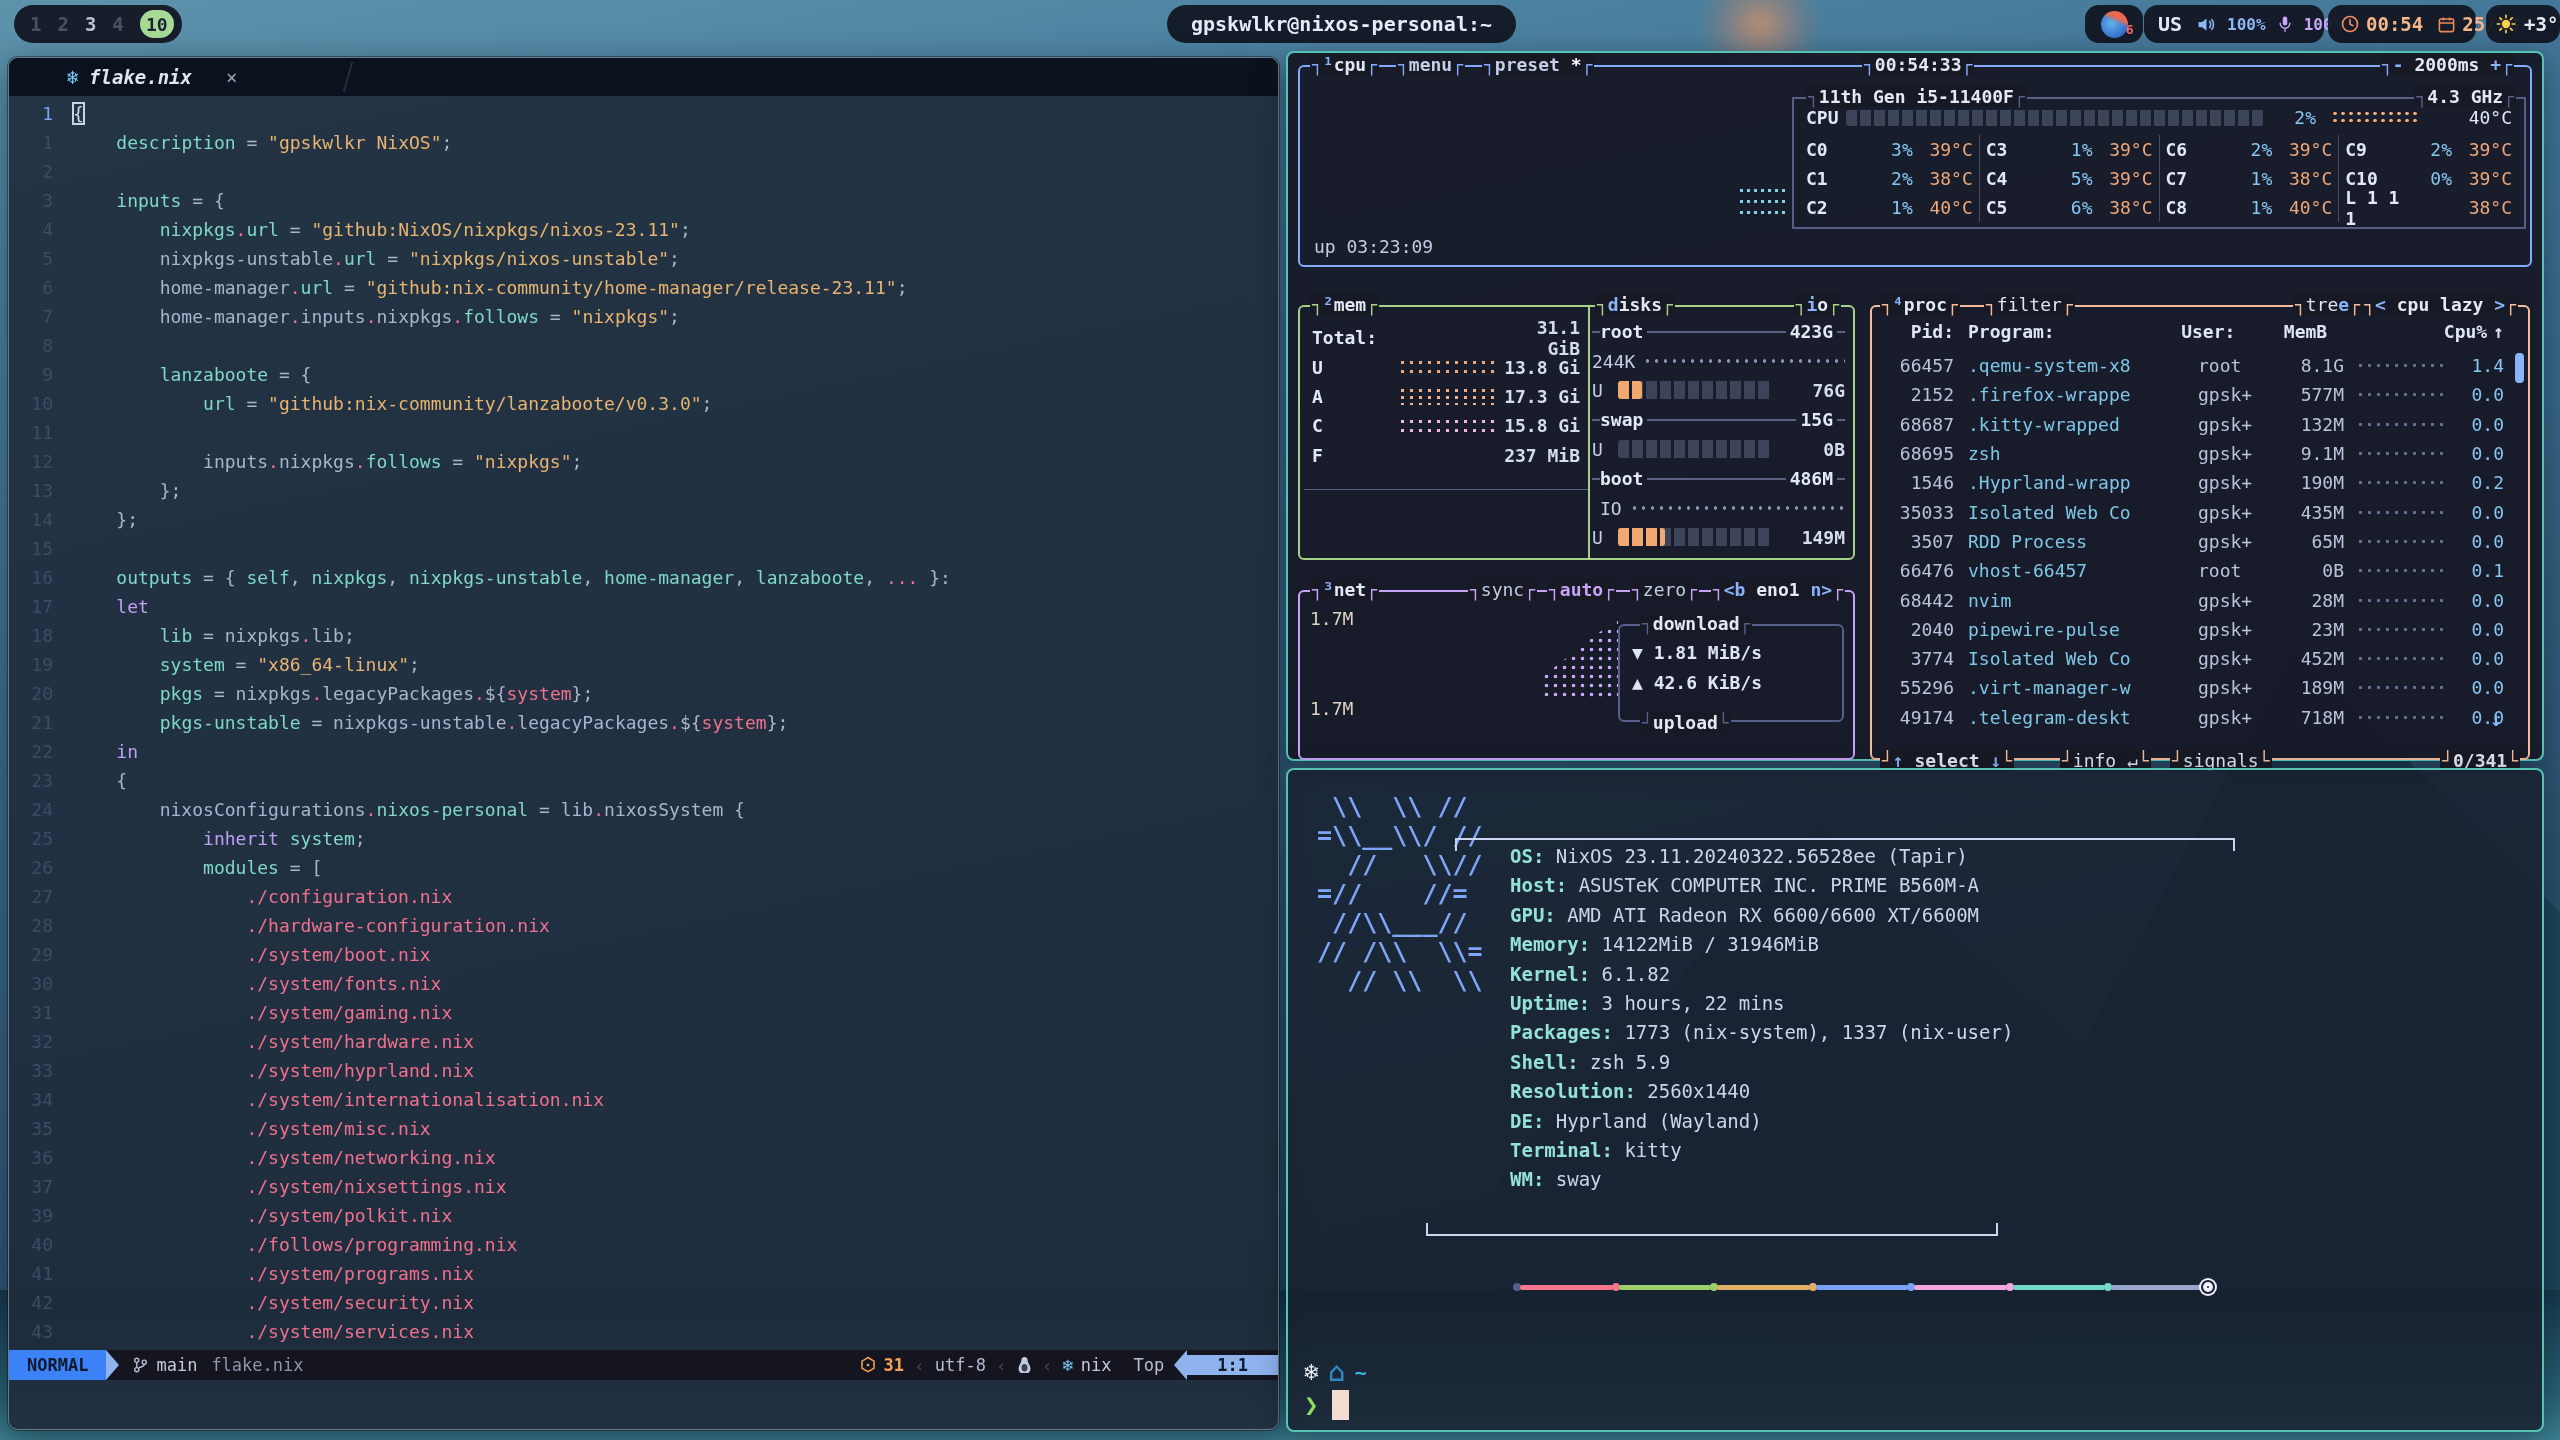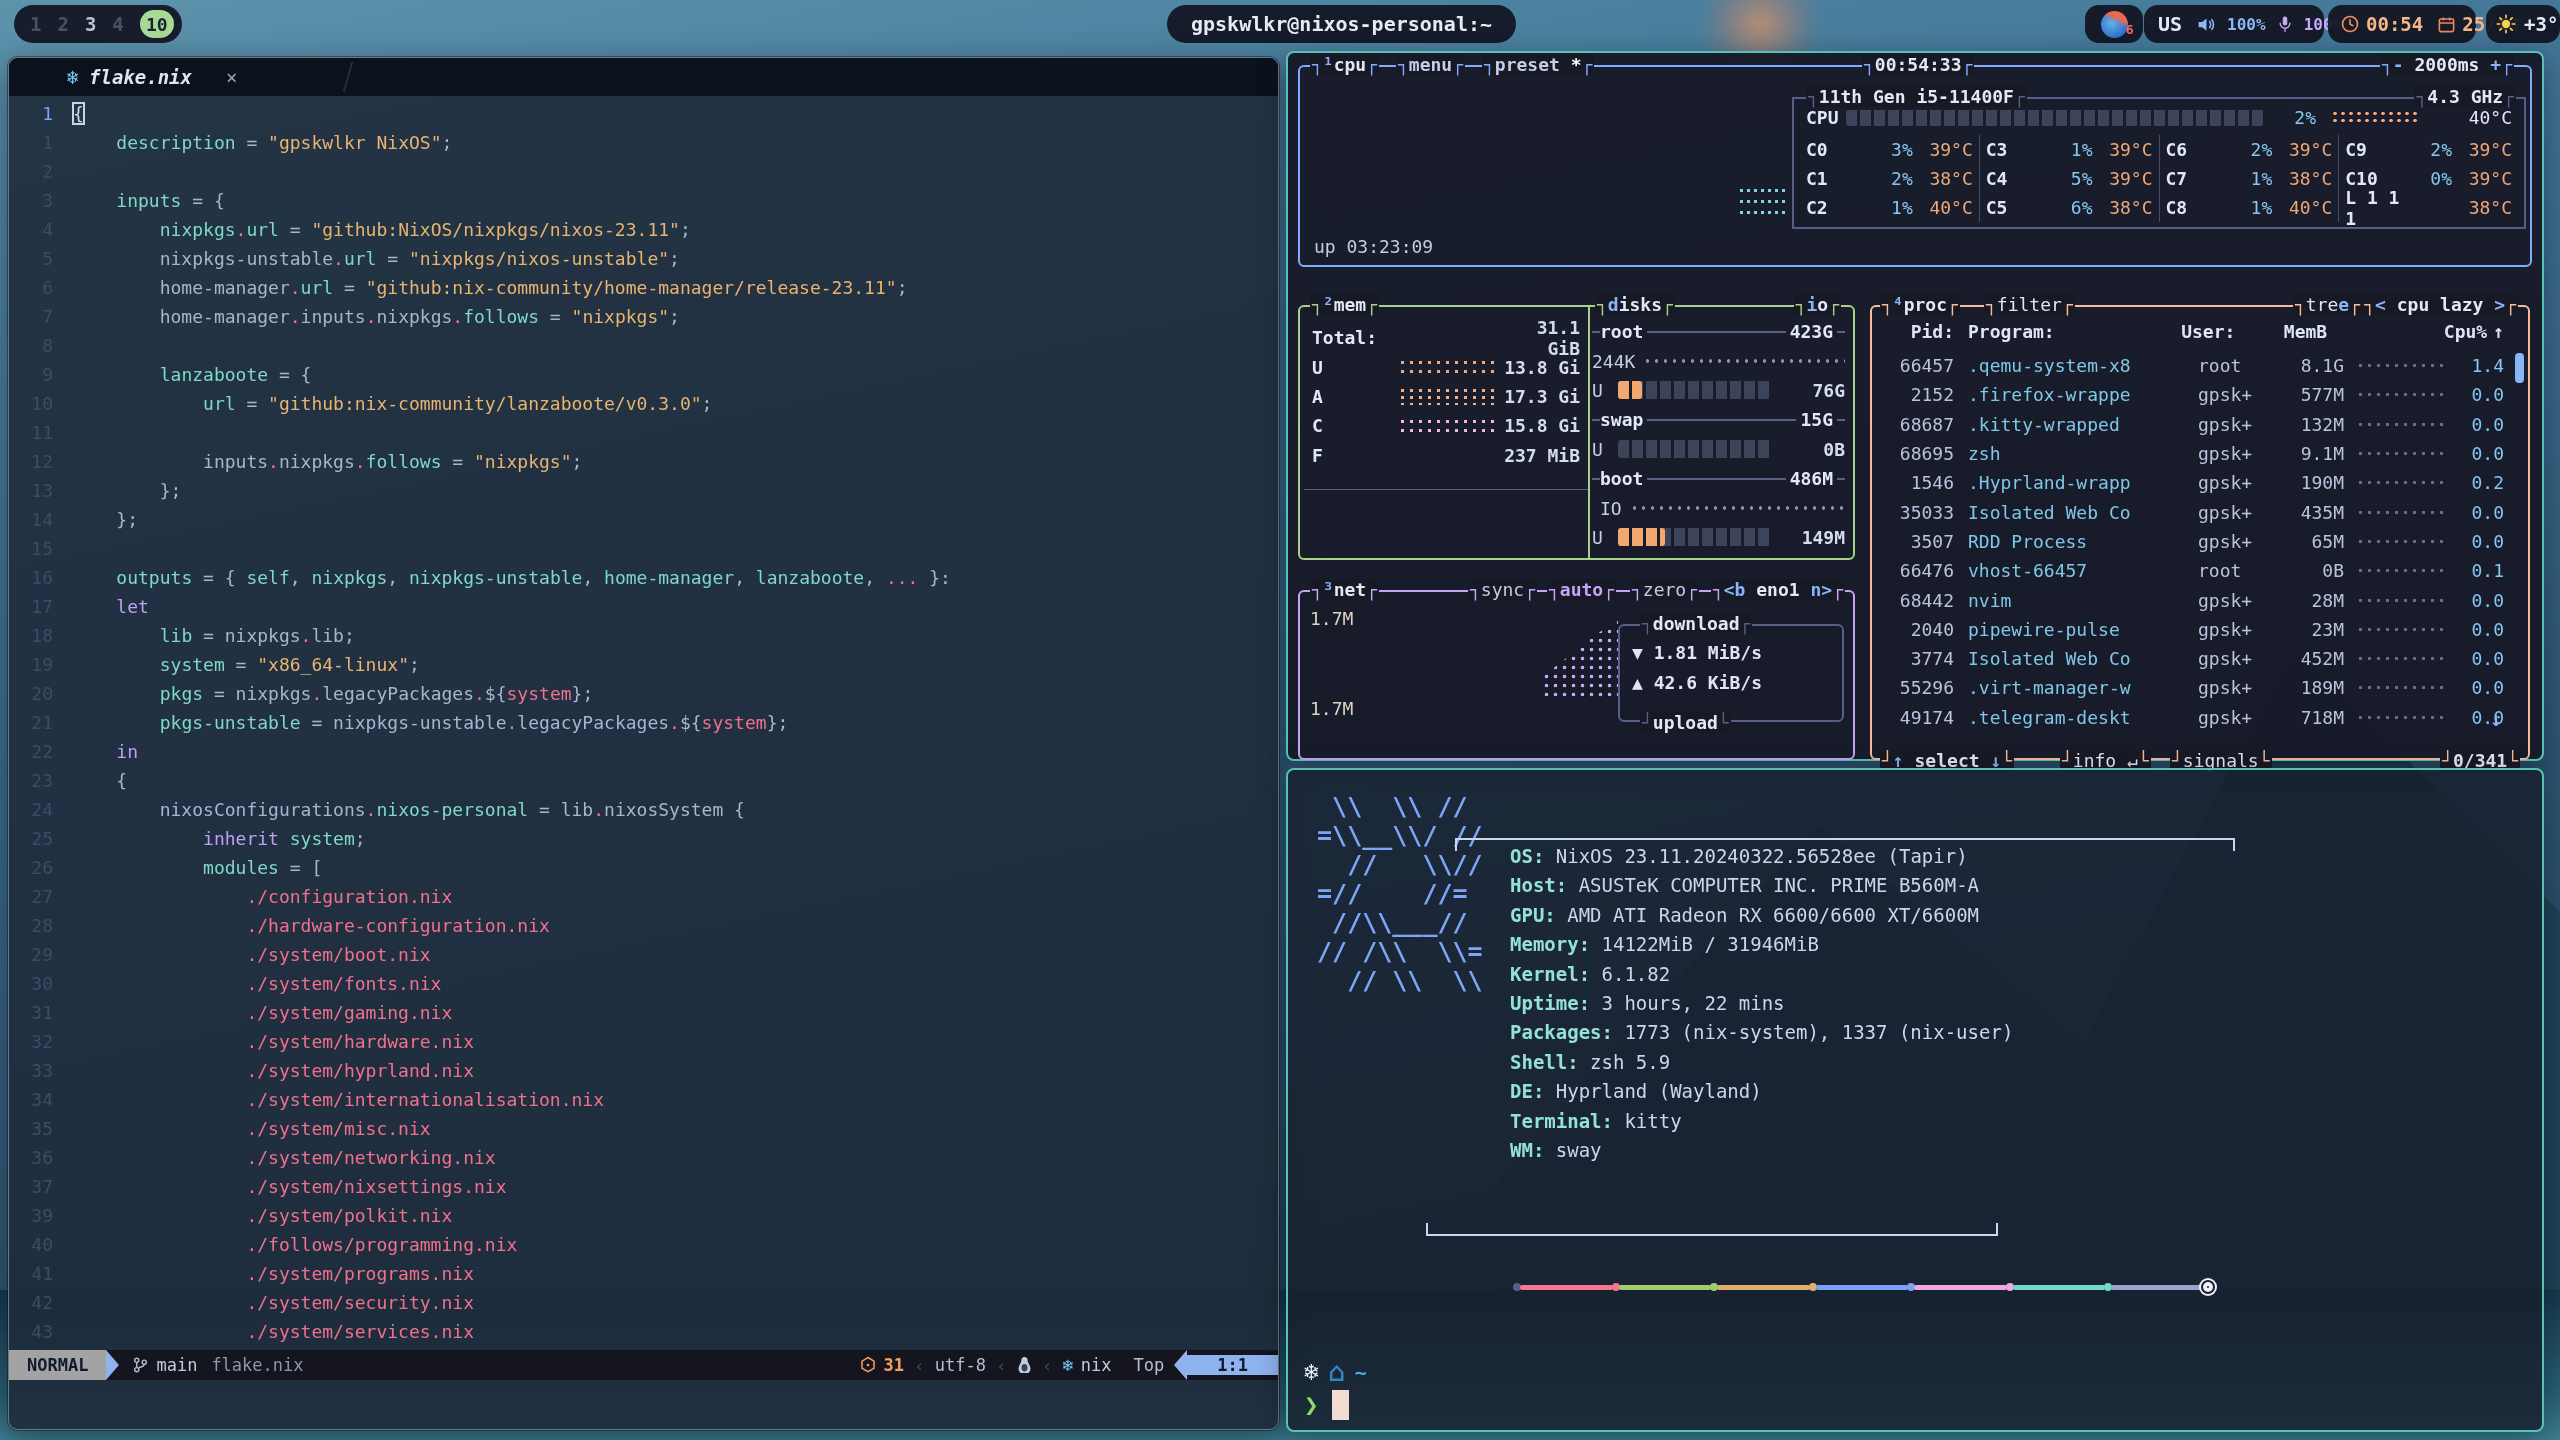--- a/index.html
+++ b/index.html
@@ -56,21 +56,21 @@
   .tab .x{color:#9aa3b8;font-size:19px;margin-left:34px}
   .tab::after{content:"";position:absolute;right:0;top:4px;bottom:4px;width:2px;background:#232f44;transform:skewX(-16deg)}
   #edlines{flex:none;padding-top:3px;font-size:18px;line-height:29px}
   .ed-row{display:flex;height:29px;white-space:pre}
   .gut{flex:none;width:64px;text-align:right;padding-right:20px;color:#3f4b66}
   .gut.cur{color:#7aa2f7}
   .code{white-space:pre}
   .tk-p{color:#aab4cd}.tk-t{color:#7fd8c8}.tk-s{color:#e8b470}.tk-k{color:#c0a0f5}.tk-r{color:#f1718c}
   .tk-cur{color:#d6dcea;outline:2px solid #cdd3e4;outline-offset:-1px}
   #statusline{height:30px;margin-top:4px;background:#14151f;display:flex;align-items:center;font-size:17px;color:#a9b1c6;flex:none}
-  .mode{background:#a3a3a3;color:#10192e;font-weight:bold;height:100%;display:flex;align-items:center;padding:12px 18px;font-size:17px}
+  .mode{background:#3b82f6;color:#10192e;font-weight:bold;height:100%;display:flex;align-items:center;padding:12px 18px;font-size:17px}
   .pl-r{width:0;height:0;border-top:15px solid transparent;border-bottom:15px solid transparent;border-left:13px solid #8fb3ef}
   .pl-l{width:0;height:0;border-top:15px solid transparent;border-bottom:15px solid transparent;border-right:13px solid #8fb3ef;margin-left:10px}
   .sl-item{margin-left:14px;display:inline-flex;align-items:center;gap:8px}
   .sl-right{margin-left:auto;display:flex;align-items:center}
   .sl-sep{color:#3f4760;margin:0 10px;font-size:18px}
   .diag{color:#f7a25c;font-weight:bold}
   .slpill{background:#8fb3ef;color:#10192e;font-weight:bold;height:100%;display:flex;align-items:center;padding:0 30px;font-size:17px}
   .snow{color:#7dcfff}
   
   #btop{position:absolute;left:1286px;top:51px;width:1258px;height:710px;border:2px solid var(--bd-win);
@@ -679,20 +679,21 @@
     <div class="fb" style="left:167px;top:68px;width:780px"></div>
     <div id="fetchinfo">
         <div class="fi"><span class="fl">OS:</span><span class="fv"> NixOS 23.11.20240322.56528ee (Tapir)</span></div>
         <div class="fi"><span class="fl">Host:</span><span class="fv"> ASUSTeK COMPUTER INC. PRIME B560M-A</span></div>
         <div class="fi"><span class="fl">GPU:</span><span class="fv"> AMD ATI Radeon RX 6600/6600 XT/6600M</span></div>
         <div class="fi"><span class="fl">Memory:</span><span class="fv"> 14122MiB / 31946MiB</span></div>
         <div class="fi"><span class="fl">Kernel:</span><span class="fv"> 6.1.82</span></div>
         <div class="fi"><span class="fl">Uptime:</span><span class="fv"> 3 hours, 22 mins</span></div>
         <div class="fi"><span class="fl">Packages:</span><span class="fv"> 1773 (nix-system), 1337 (nix-user)</span></div>
         <div class="fi"><span class="fl">Shell:</span><span class="fv"> zsh 5.9</span></div>
+        <div class="fi"><span class="fl">Resolution:</span><span class="fv"> 2560x1440</span></div>
         <div class="fi"><span class="fl">DE:</span><span class="fv"> Hyprland (Wayland)</span></div>
         <div class="fi"><span class="fl">Terminal:</span><span class="fv"> kitty</span></div>
         <div class="fi"><span class="fl">WM:</span><span class="fv"> sway</span></div>
       </div>
     <div class="fbb" style="left:138px;top:464px;width:572px"></div>
     <div id="strip">
         <span class="sdot" style="border-color: rgb(86, 95, 137);"></span>
         <span class="sseg" style="background: rgb(247, 118, 142);"></span>
         <span class="sdot" style="border-color: rgb(247, 118, 142);"></span>
         <span class="sseg" style="background: rgb(158, 206, 106);"></span>

